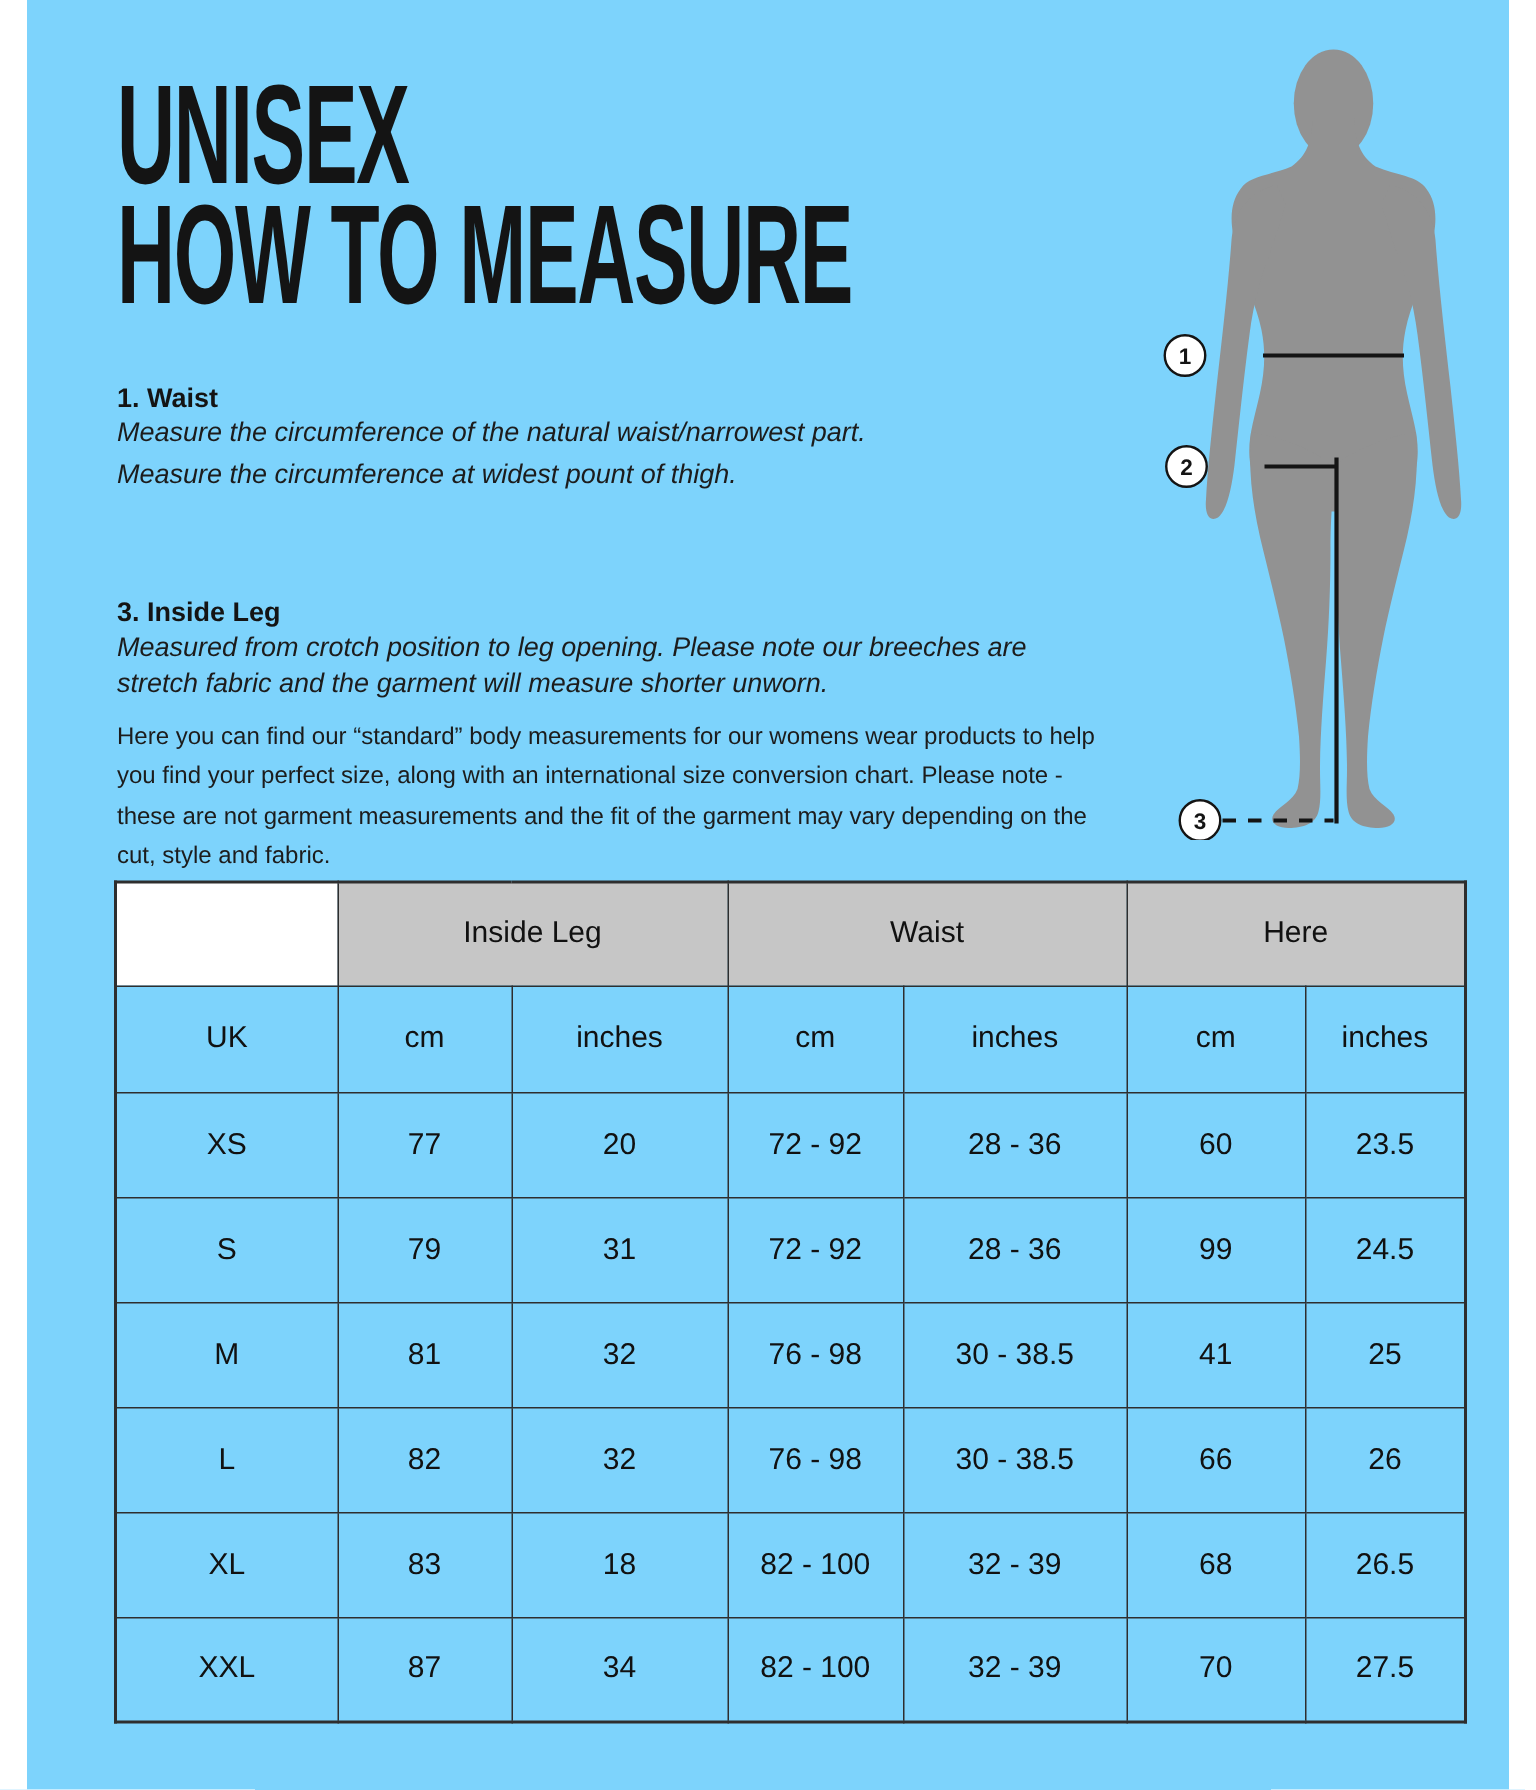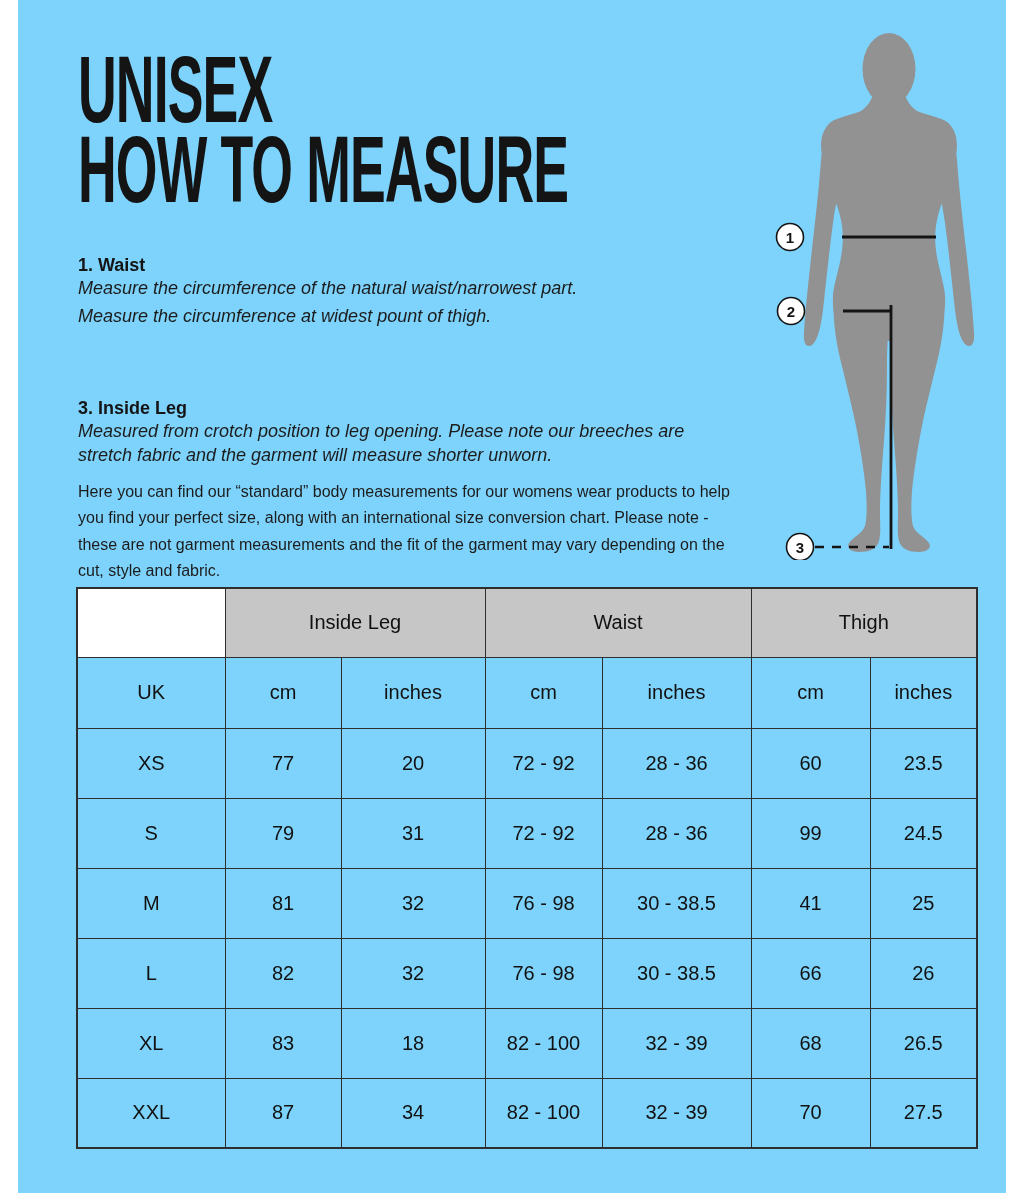--- a/index.html
+++ b/index.html
@@ -183,21 +183,21 @@
         <col style="width:117px">
           <col style="width:149px">
           <col style="width:119px">
         <col style="width:107px">
       </colgroup>
       <thead>
         <tr class="group-row">
           <td class="blank"></td>
           <th class="gray" colspan="2" style="background: rgb(198, 198, 198);">Inside Leg</th>
           <th class="gray" colspan="2" style="background: rgb(198, 198, 198);">Waist</th>
-          <th class="gray" colspan="2" style="background: rgb(198, 198, 198);">Thigh</th>
+          <th class="gray" colspan="2" style="background: rgb(198, 198, 198);">Here</th>
         </tr>
         <tr class="units-row">
           <th>UK</th>
           <th>cm</th>
           <th>inches</th>
           <th>cm</th>
           <th>inches</th>
           <th>cm</th>
           <th>inches</th>
         </tr>

